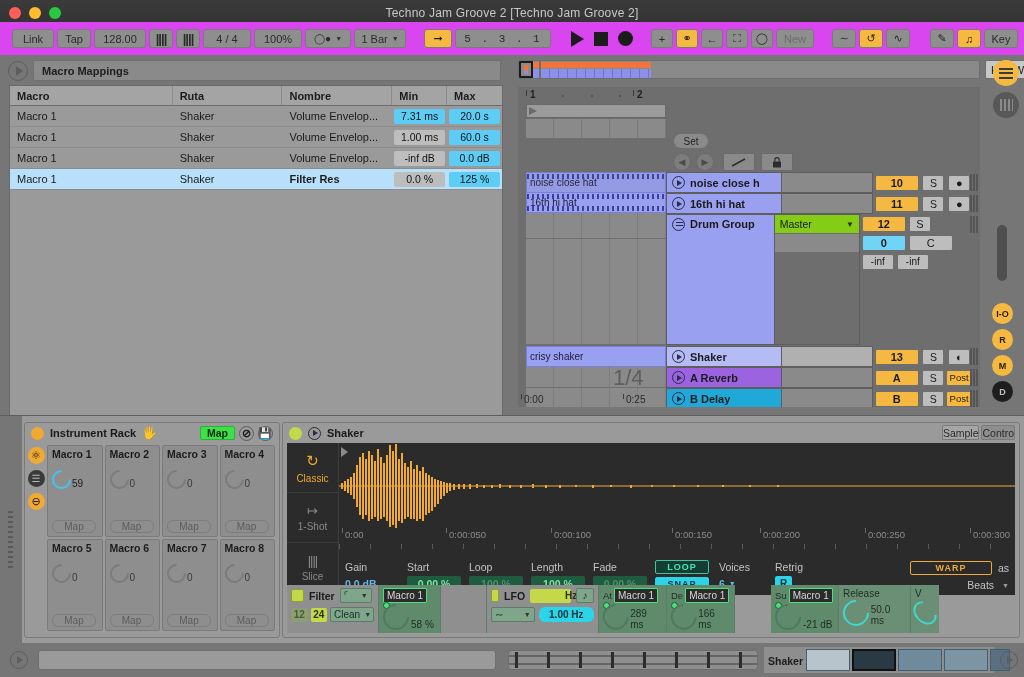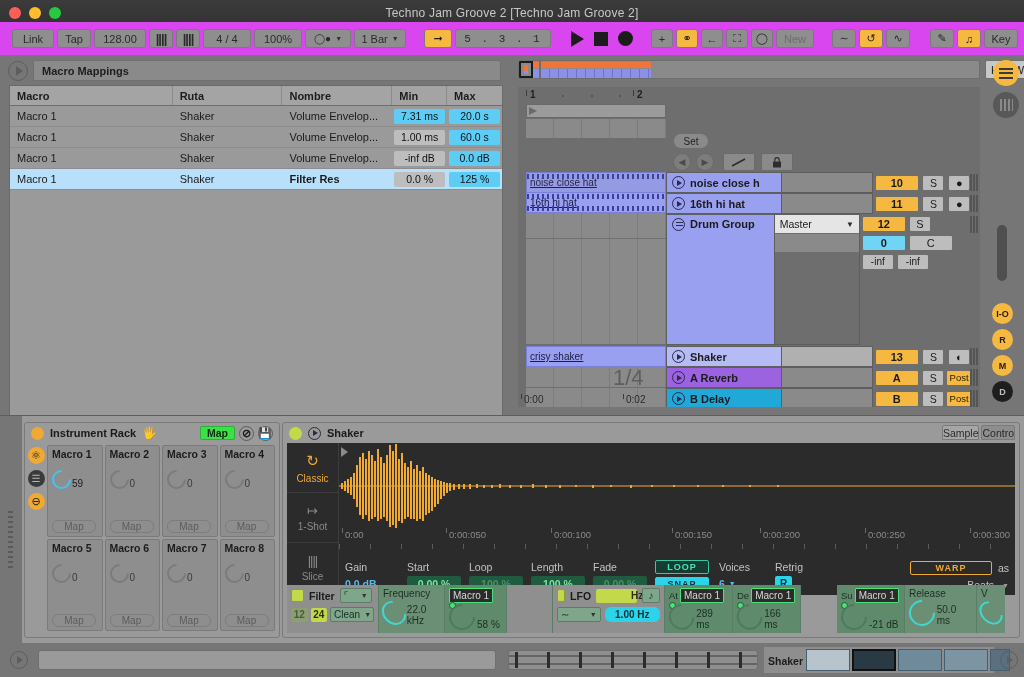--- a/index.html
+++ b/index.html
@@ -190,21 +190,21 @@
   }
   .tinybtn {
     position:absolute; top:66px; height:18px; background:#8a8a8a;
     border:1px solid #6a6a6a; border-radius:2px;
     display:flex; align-items:center; justify-content:center;
   }
 
   
   .clane { position:absolute; left:8px; width:140px; height:21px; }
   .clane.clip { background:#9aa0f0; border:1px solid #7a80d8; overflow:hidden; }
-  .clane.clip .lbl { font-size:10px; color:#1b1b3b; padding-left:3px; line-height:19px; white-space:nowrap;text-decoration:underline; }
+  .clane.clip .lbl { font-size:10px; color:#1b1b3b; padding-left:3px; line-height:19px; white-space:nowrap; }
   .clane.empty { background:#8a8a8a; border-bottom:1px solid #6f6f6f;
      background-image: repeating-linear-gradient(90deg,transparent 0 27px,#7d7d7d 27px 28px); }
   .notes { position:absolute; left:0; right:0; bottom:1px; height:5px;
      background-image: repeating-linear-gradient(90deg,#3b3f9e 0 2px, transparent 2px 5px); }
   .notes.top { top:1px; bottom:auto; }
 
   
   .thead { position:absolute; left:148px; width:314px; height:21px; display:flex; }
   .th-name {
     width: 117px; height: 100%;
@@ -587,21 +587,21 @@
             <span class="vumini"></span>
           </div>
       </div>
 
       <div class="thead" style="top:127px;height:131px;">
         <div class="th-name" style="background:#9aa0f0;align-items:flex-start;padding-top:3px;">
           <span class="grpico"></span>
           <span>Drum Group</span>
         </div>
         <div style="width:92px;border:1px solid #5e5e5e;border-left:none;">
-          <div style="height:19px;background:#e5e5e5;border-bottom:1px solid #6e6e6e;display:flex;align-items:center;padding-left:5px;font-size:10.5px;">
+          <div style="height:19px;background:#84cc16;border-bottom:1px solid #6e6e6e;display:flex;align-items:center;padding-left:5px;font-size:10.5px;">
             <span>Master</span>
             <span class="dropcaret">▼</span>
           </div>
           <div style="height:19px;background:#8a8a8a;border-bottom:1px solid #6e6e6e;"></div>
         </div>
         <div style="width:122px;">
           <div style="height:19px;display:flex;align-items:center;gap:3px;padding-left:2px;">
             <span class="boxy or" style="width:44px;height:16px;display:flex;align-items:center;justify-content:center;font-weight:bold;">12</span>
             <span class="boxy" style="width:22px;height:16px;display:flex;align-items:center;justify-content:center;">S</span>
           </div>
@@ -674,21 +674,21 @@
         <div class="th-rec">
             <span class="boxy post" style="width:26px;height:16px;display:flex;align-items:center;justify-content:center;">Post</span>
           </div>
         <div style="width:8px;position:relative;">
             <span class="vumini"></span>
           </div>
       </div>
 
       <div class="timeline">
         <span class="t" style="left:6px;">0:00</span>
-        <span class="t" style="left:108px;">0:02</span>
+        <span class="t" style="left:108px;">0:25</span>
       </div>
     </div>
 
     <div class="rightcol">
       <div class="rc-btn orange" style="margin-top:5px;">
         <span class="hamb">
             <span></span>
             <span></span>
             <span></span>
           </span>
@@ -983,29 +983,20 @@
           <div style="display:flex;align-items:center;gap:3px;">
             <span class="smallnum off">12</span>
             <span class="smallnum">24</span>
             <span class="ddown" style="width:44px;">
                 <span>Clean</span>
                 <span class="caret">▼</span>
               </span>
           </div>
         </div>
 
-        <div class="sb-sec" style="width:66px;">
-          <div style="font-size:10px;color:#1c2e22;">Frequency</div>
-          <div style="display:flex;align-items:flex-end;gap:2px;margin-top:1px;">
-            <span class="greenknob">
-                <span class="gr act"></span>
-              </span>
-            <span class="gval">22.0 kHz</span>
-          </div>
-        </div>
 
         <div class="sb-sec" style="width:62px;background:#5f8a6c;">
           <div style="display:flex;align-items:center;gap:2px;">
             <span class="macrotag">Macro 1</span>
           </div>
           <div style="display:flex;align-items:flex-end;gap:2px;margin-top:1px;position:relative;">
             <span class="greendot" style="position:absolute;left:0;top:-2px;"></span>
             <span class="greenknob">
                 <span class="gr"></span>
               </span>

